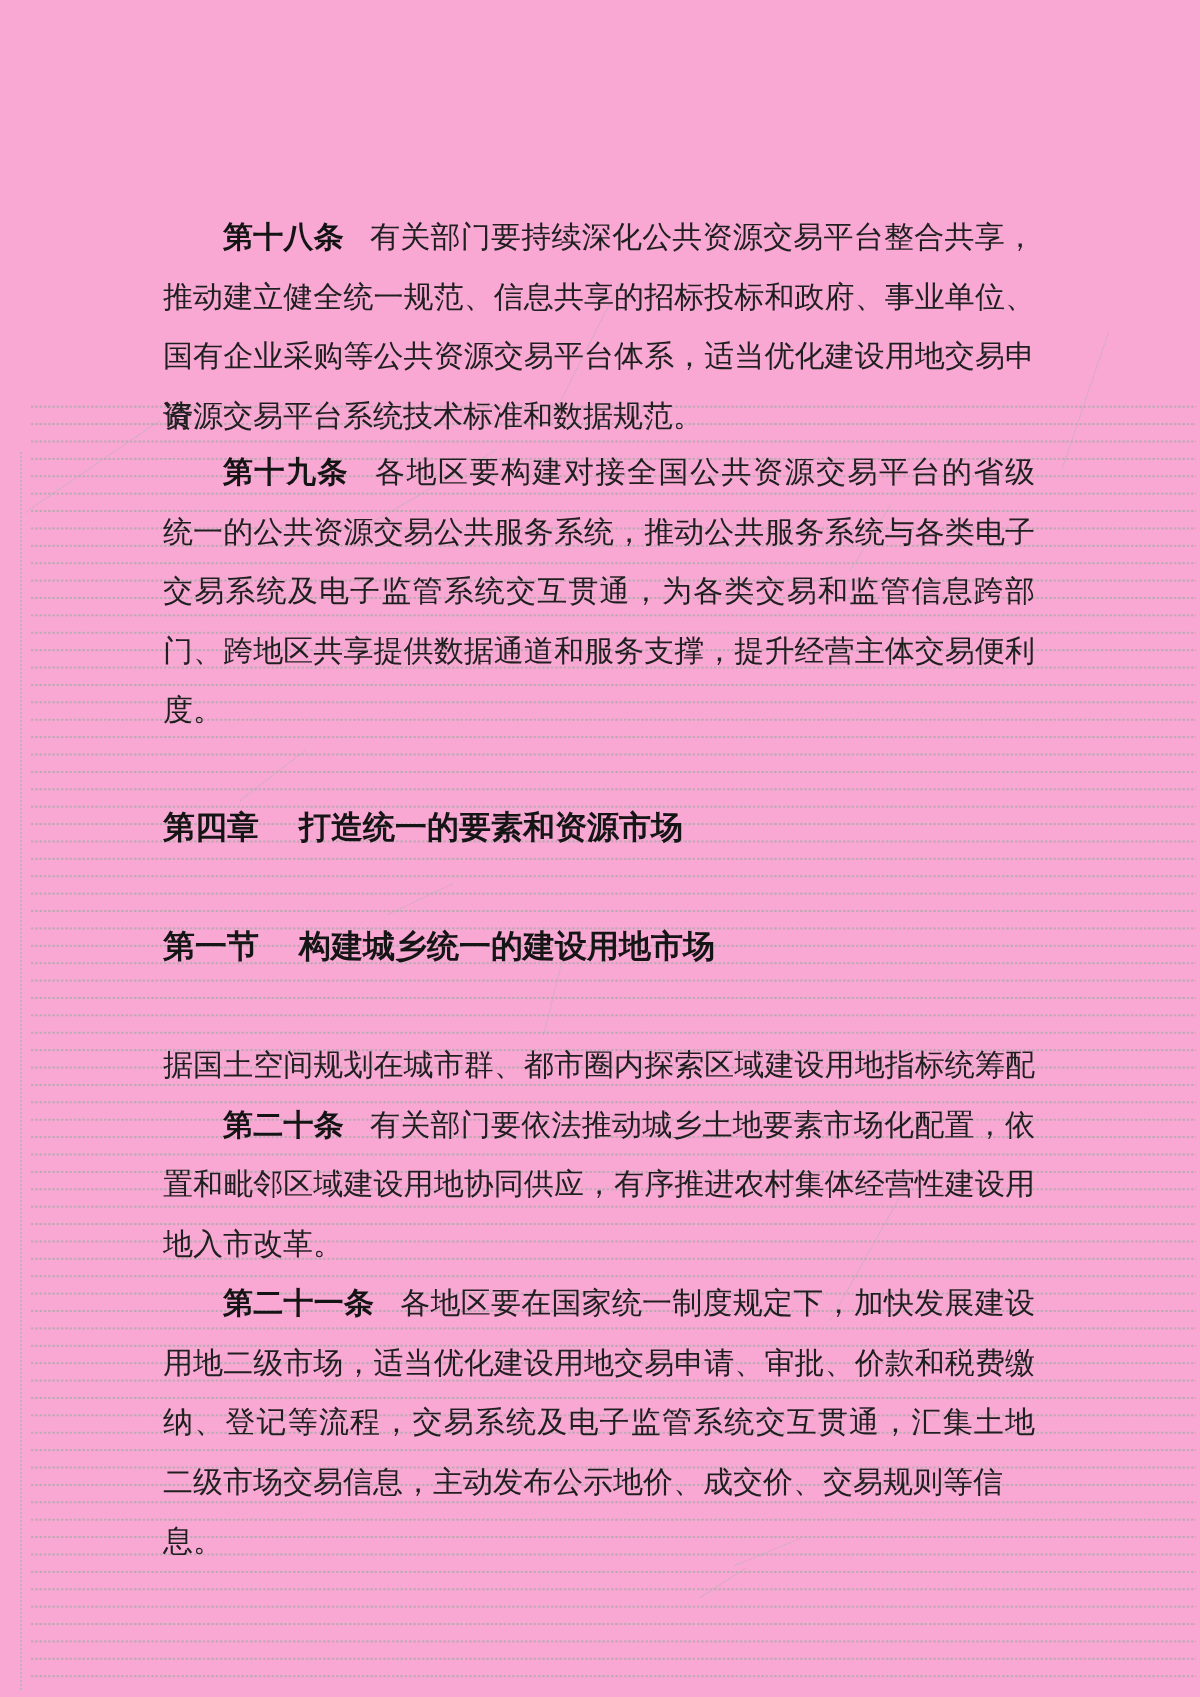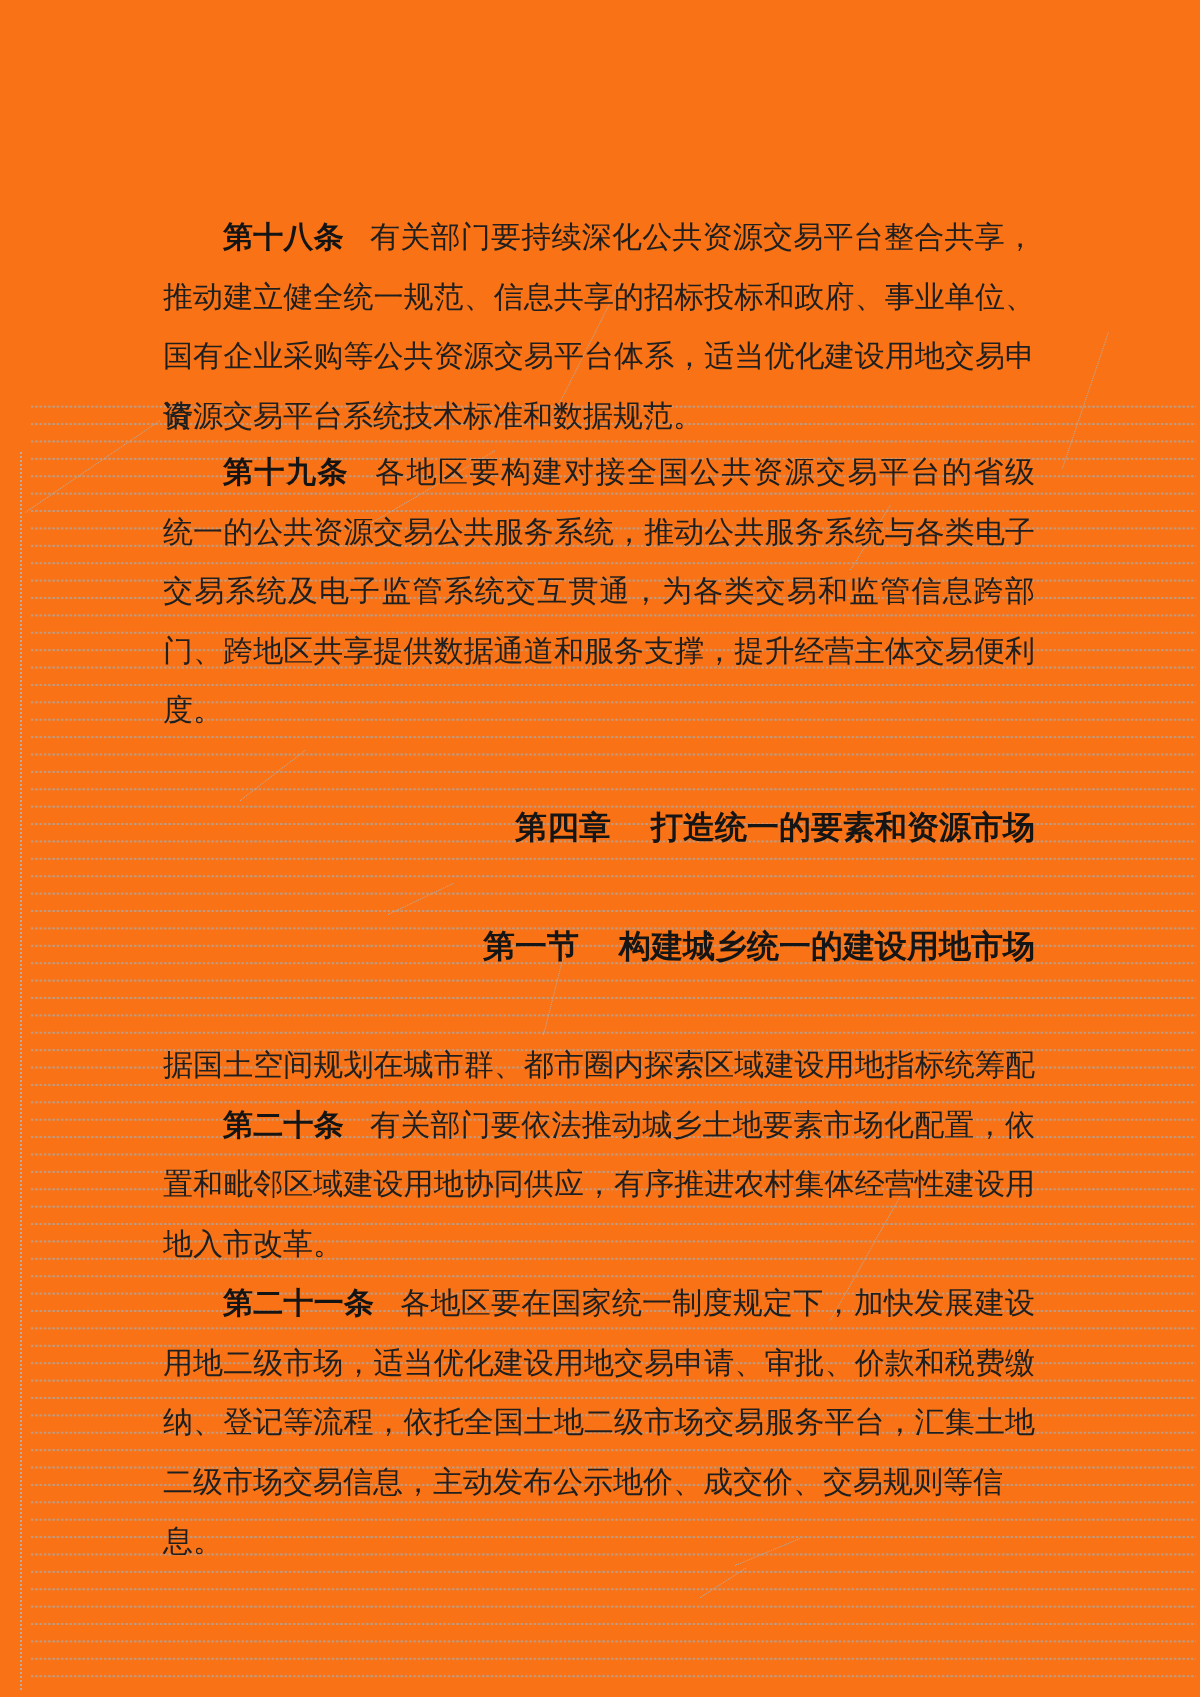--- a/index.html
+++ b/index.html
@@ -1,20 +1,20 @@
 <!DOCTYPE html>
 <html><head>
 <meta charset="utf-8">
 <title>Scanned Policy Document Page</title>
 <style>
   html,body{margin:0;padding:0;background:#ffffff;}
   .page{
     position:relative;
     width:1200px;height:1697px;
-    background:#f97316;
+    background:#f9a8d4;
     overflow:hidden;
     font-family:"Liberation Serif","DejaVu Serif",serif;
     color:#1f1f1f;
   }
   
   .dots{
     position:absolute;
     left:30px;top:398px;right:4px;bottom:6px;
     background-image:radial-gradient(circle,#a9a9a9 0.9px,rgba(0,0,0,0) 1.5px);
     background-size:4.3px 17.4px;
@@ -35,21 +35,21 @@
   }
   
   .tb{position:absolute;left:163px;width:872px;font-size:30px;line-height:59.5px;}
   .para{position:absolute;left:0;width:872px;}
   .line{height:59.5px;overflow:visible;}
   .j{text-align:justify;text-align-last:justify;}
   .first{text-indent:60px;}
   .lbl{font-weight:bold;color:#141414;margin-right:26px;}
   .heading{
     position:absolute;left:0;width:872px;height:59.5px;
-    text-align:right;font-weight:bold;font-size:32px;line-height:59.5px;
+    text-align:left;font-weight:bold;font-size:32px;line-height:59.5px;
     color:#151515;
     font-family:"Liberation Sans","DejaVu Sans",sans-serif;
   }
   .heading .ht{margin-left:40px;}
   .p1{top:207px}.p2{top:442px}.h1{top:798px}.h2{top:917px}.p3{top:1035px}.p4{top:1273px}
   
   .a1{left:25px;top:512px;width:163px;transform:rotate(-34.3deg);}
   .a2{left:548px;top:425px;width:160px;transform:rotate(-63.3deg);}
   .a3{left:1062px;top:468px;width:143px;transform:rotate(-71.3deg);}
   .a4{left:372px;top:522px;width:142px;transform:rotate(-30.3deg);}
@@ -106,18 +106,18 @@
     <div class="para p3">
       <div class="line j">据国土空间规划在城市群、都市圈内探索区域建设用地指标统筹配</div>
       <div class="line j first"><span class="lbl">第二十条</span><span>有关部门要依法推动城乡土地要素市场化配置，依</span></div>
       <div class="line j">置和毗邻区域建设用地协同供应，有序推进农村集体经营性建设用</div>
       <div class="line">地入市改革。</div>
     </div>
 
     <div class="para p4">
       <div class="line j first"><span class="lbl">第二十一条</span><span>各地区要在国家统一制度规定下，加快发展建设</span></div>
       <div class="line j">用地二级市场，适当优化建设用地交易申请、审批、价款和税费缴</div>
-      <div class="line j">纳、登记等流程，依托全国土地二级市场交易服务平台，汇集土地</div>
+      <div class="line j">纳、登记等流程，交易系统及电子监管系统交互贯通，汇集土地</div>
       <div class="line">二级市场交易信息，主动发布公示地价、成交价、交易规则等信息。</div>
     </div>
 
   </div>
 </div>
 
 </body></html>

